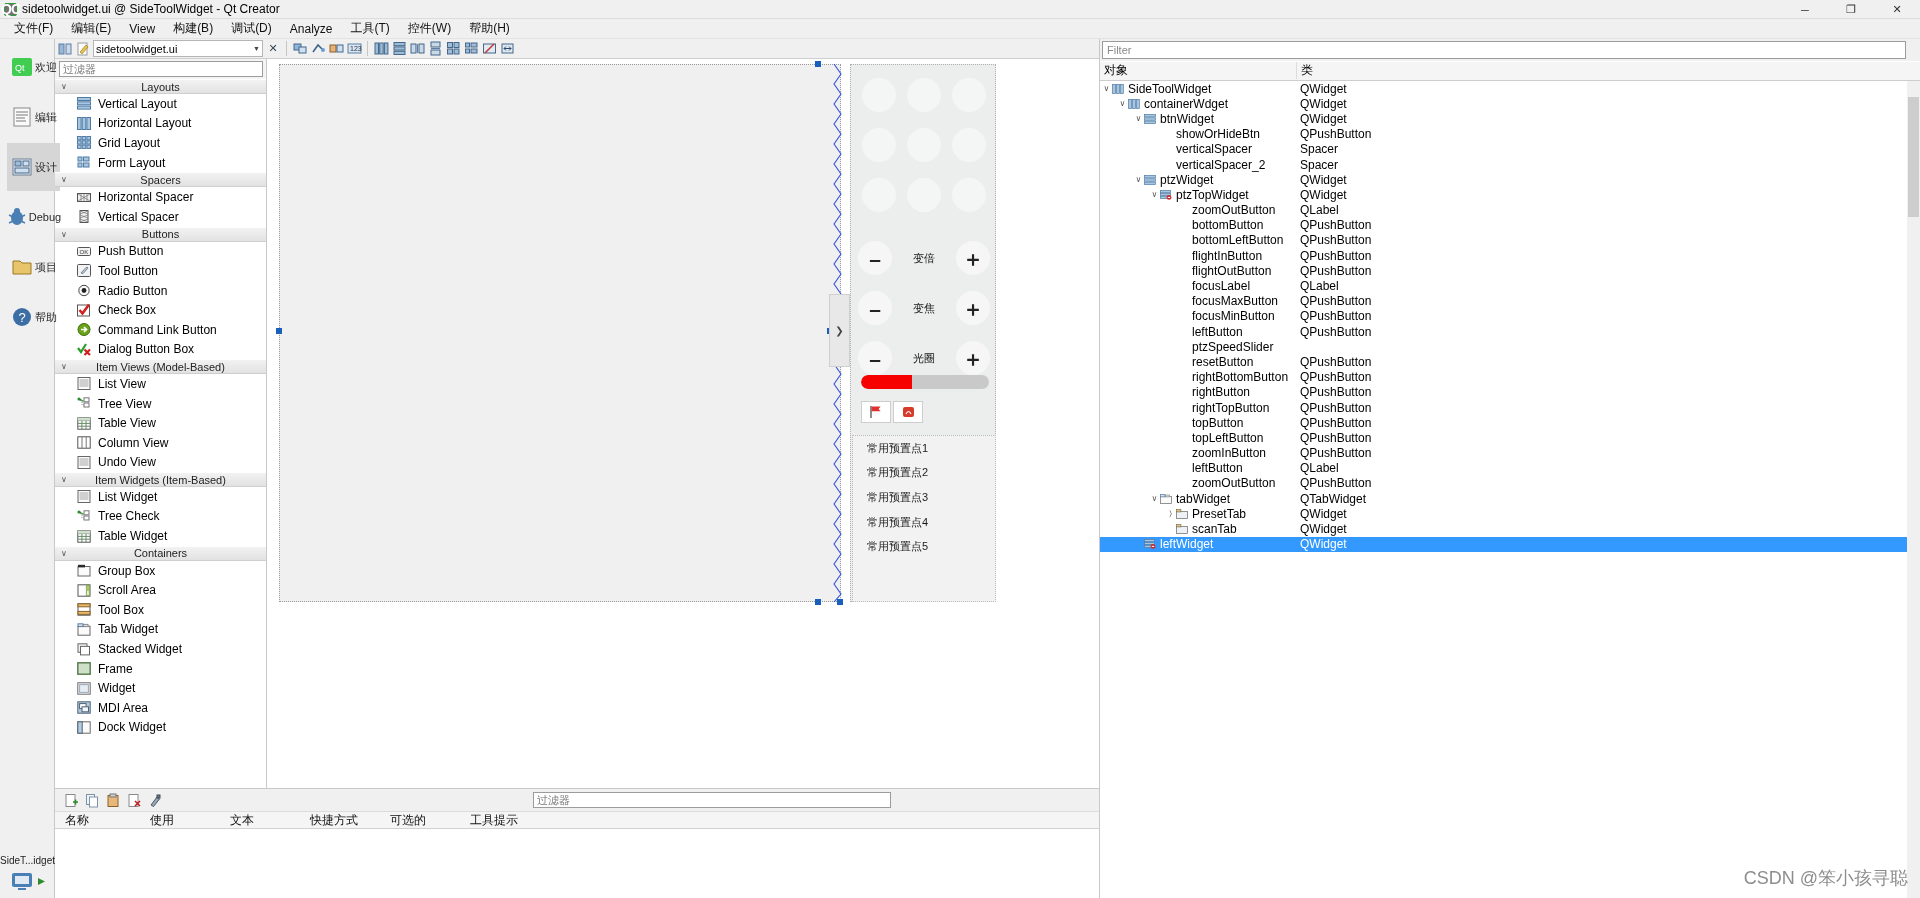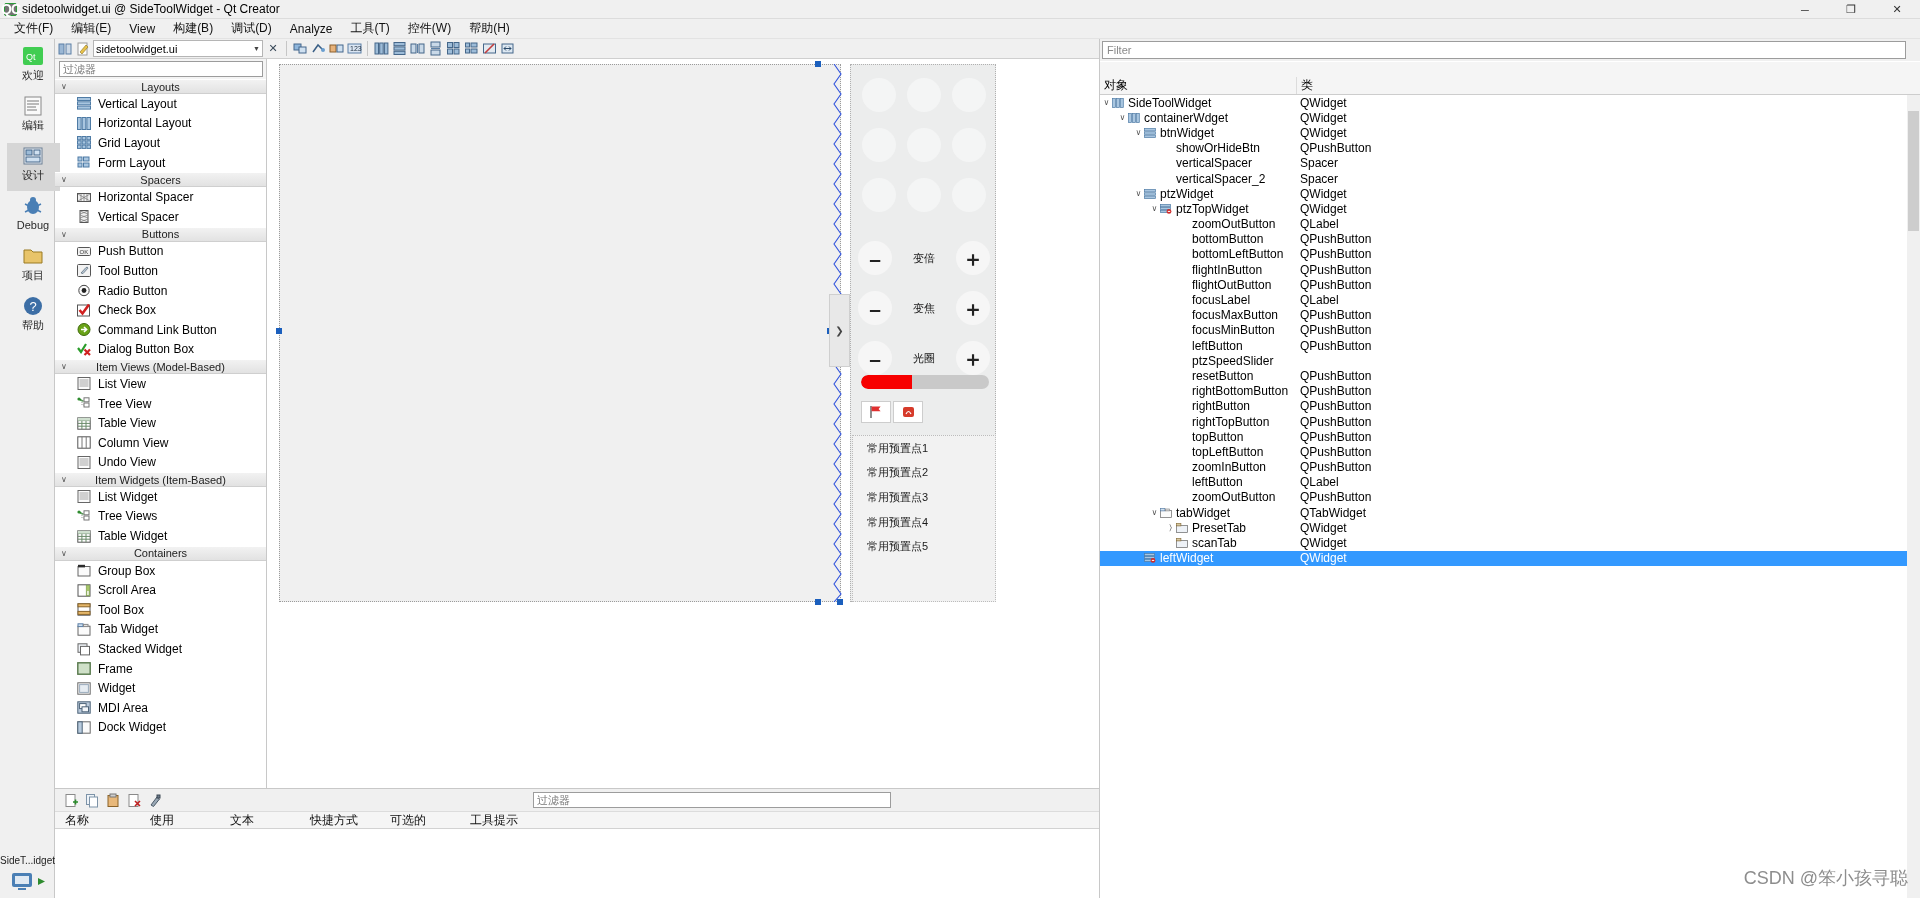--- a/index.html
+++ b/index.html
@@ -21,22 +21,22 @@
   #menubar { height:20px; background:#f0f0f0; display:flex; align-items:center;
     padding-left:5px; border-bottom:1px solid #e3e3e3; }
   .menu-item { padding:2px 9px; font-size:12px; color:#111; }
 
   
   #body { display:flex; height:859px; }
 
   
   #modebar { width:55px; background:#f0f0f0; border-right:1px solid #c8c8c8;
     display:flex; flex-direction:column; align-items:center; padding-top:4px; position:relative;}
-  .mode { width:53px; height:48px; display:flex; flex-direction:column; align-items:center;
-    justify-content:flex-start; font-size:11px; color:#2a2a2a; margin-bottom:2px; position:relative;margin-left:12px;}
+  .mode { width:53px; height:48px; display:flex; align-items:center;
+    justify-content:center; font-size:11px; color:#2a2a2a; margin-bottom:2px; position:relative;margin-left:12px;}
   .mode.active { background:#d6d6d6; }
   .mode .mi { width:26px; height:26px; margin-bottom:1px; display:flex; align-items:center;
     justify-content:center; font-size:17px; }
   .mode .mlabel { font-size:11px; line-height:11px; }
   #modebar-bottom { position:absolute; bottom:4px; left:0; width:55px;
     display:flex; flex-direction:column; align-items:center; }
   .runline { font-size:10px; color:#222; margin-bottom:2px; }
 
   
   #editorcol { width:1045px; display:flex; flex-direction:column;
@@ -112,22 +112,22 @@
     align-items:center; padding-left:3px; }
   #ae-head { height:18px; background:#f5f5f5; border-top:1px solid #dcdcdc;
     border-bottom:1px solid #d2d2d2; display:flex; align-items:center; }
   .ae-col { font-size:12px; color:#111; padding-left:10px; }
   #ae-table { flex:1; background:#fff; }
 
   
   #rightcol { flex:1; display:flex; flex-direction:column; background:#f0f0f0; }
   #obj-filter { height:18px; margin:2px 14px 2px 2px; background:#fff; border:1px solid #9c9c9c;
     font-size:11px; color:#8a8a8a; display:flex; align-items:center; padding-left:4px; }
-  #obj-head { height:34px; background:#f5f5f5; border-top:1px solid #fff;
-    border-bottom:1px solid #cdcdcd; display:flex; align-items:flex-end; }
+  #obj-head { height:20px; background:#f5f5f5; border-top:1px solid #fff;
+    border-bottom:1px solid #cdcdcd; display:flex; align-items:flex-start; }
   #obj-head .c1 { width:196px; padding-left:4px; font-size:12px; }
   #obj-head .c2 { padding-left:4px; font-size:12px; border-left:1px solid #dcdcdc; flex:1;}
   #obj-tree { flex:1; background:#fff; overflow:hidden; position:relative; }
   .trow { height:15.2px; display:flex; align-items:center; font-size:12px; color:#000; }
   .trow.sel { background:#3399ff; color:#fff; }
   .tname { width:196px; display:flex; align-items:center; overflow:hidden; white-space:nowrap; }
   .tcls { flex:1; padding-left:4px; white-space:nowrap; overflow:hidden; }
   .tchev { width:9px; font-size:8px; color:#555; flex:0 0 9px; text-align:center; }
   .ticon { width:13px; height:11px; flex:0 0 13px; margin-right:4px; display:flex;
     align-items:center; justify-content:center; }
@@ -562,21 +562,21 @@
             <div class="wb-item">
               <span class="wb-ico">
                 <svg width="14" height="13" viewBox="0 0 14 13">
                   <path d="M2 2 q3 2 4.5 2" stroke="#2e8b2e" stroke-width="1.6" fill="none"></path>
                   <circle cx="2" cy="2" r="1.6" fill="#2e8b2e"></circle>
                   <rect x="7" y="0.8" width="5" height="4" fill="#fff" stroke="#777"></rect>
                   <rect x="7" y="6" width="5" height="4" fill="#fff" stroke="#777"></rect>
                   <path d="M5 3 v5 h2" stroke="#999" fill="none" stroke-dasharray="1 1"></path>
                 </svg>
               </span>
-              <span>Tree Views</span>
+              <span>Tree Check</span>
             </div>
             <div class="wb-item">
               <span class="wb-ico">
                 <svg width="14" height="13" viewBox="0 0 14 13">
                   <rect x="0.8" y="0.8" width="12.4" height="11.4" fill="#fff" stroke="#555"></rect>
                   <path d="M0.8 3.6h12.4M0.8 6.4h12.4M0.8 9.2h12.4M4.9 0.8v11.4M9 0.8v11.4" stroke="#6a8a6a"></path>
                   <rect x="0.8" y="0.8" width="12.4" height="2.8" fill="#cfe0cf"></rect>
                 </svg>
               </span>
               <span>Table Widget</span>

